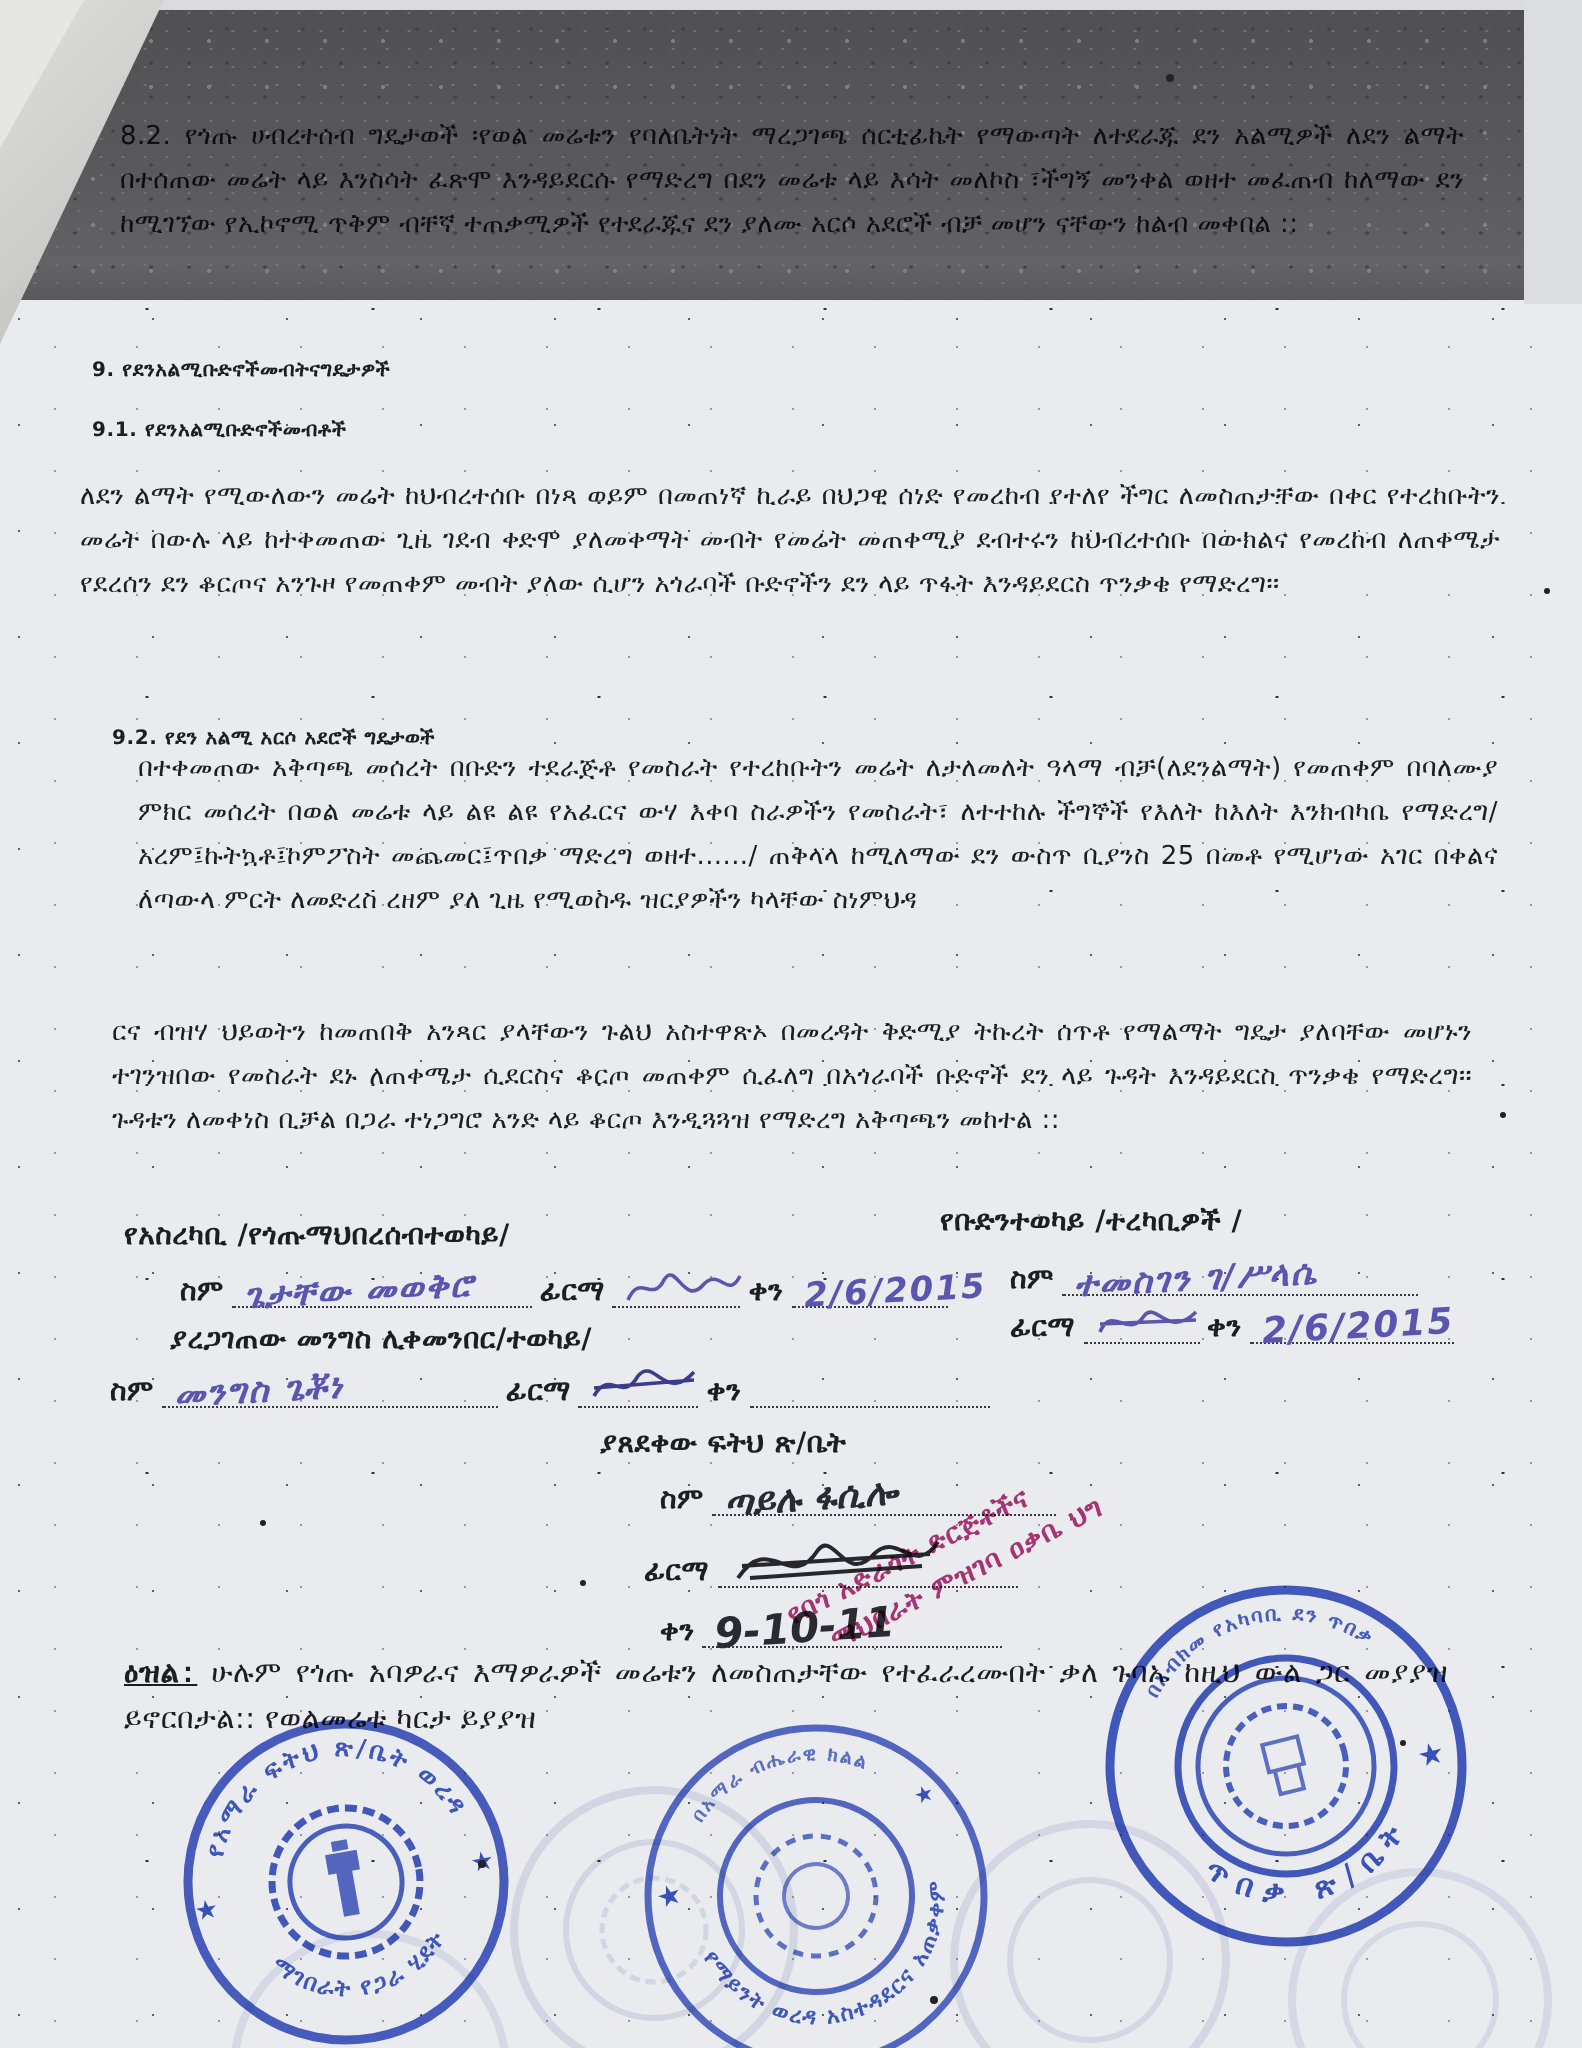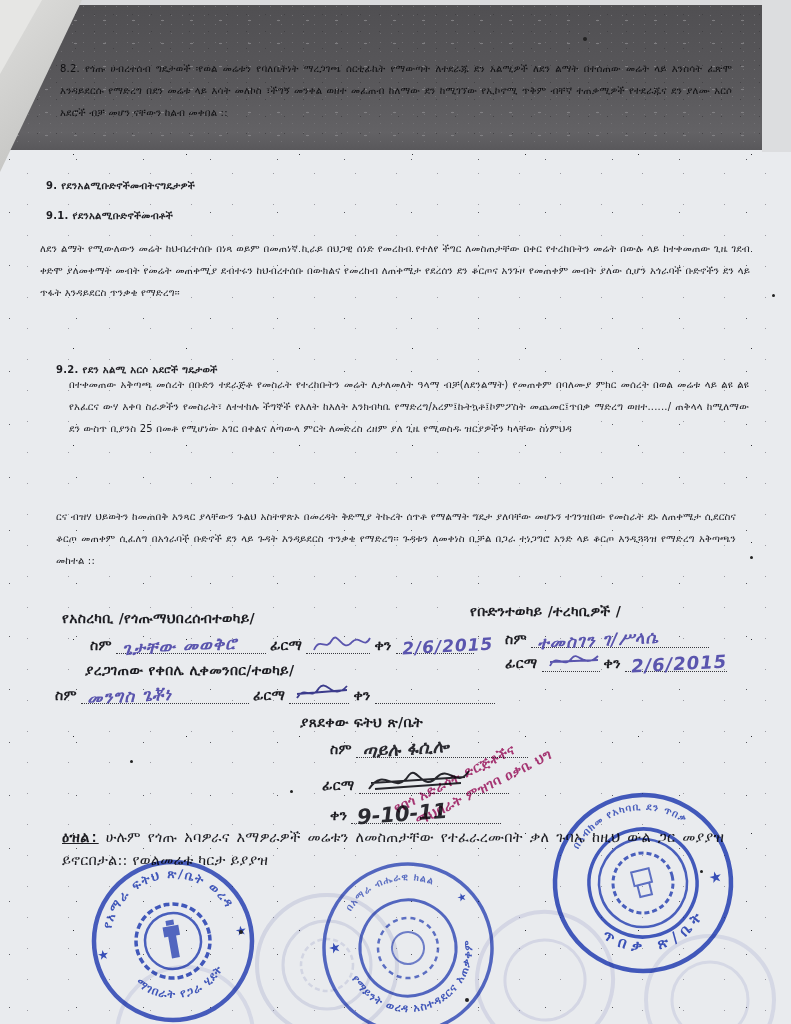--- a/index.html
+++ b/index.html
@@ -9,21 +9,21 @@
     background-image:
       radial-gradient(#2e2e33 0.7px, transparent 0.9px),
       radial-gradient(#5a5a60 0.6px, transparent 0.8px),
       radial-gradient(#9b9ba2 0.5px, transparent 0.7px);
     background-size:113px 97px, 67px 53px, 41px 31px;
     background-position:17px 9px, 43px 27px, 7px 3px;
     font-family:"DejaVu Sans", sans-serif;
     color:#1d1d22;
   }
   .abs{position:absolute;}
-  .para{font-size:10px;line-height:22px;text-align:justify;letter-spacing:0.2px;}
+  .para{font-size:13px;line-height:22px;text-align:justify;letter-spacing:0.2px;}
   .head{font-size:10px;font-weight:bold;letter-spacing:0.3px;}
   
   .band{
     left:0;top:4px;width:763px;height:146px;
     background:linear-gradient(180deg,#504f52 0%,#59585b 55%,#636265 88%,rgba(99,98,101,0) 100%);
     background-color:#59585b;
   }
   .band-noise{
     position:absolute;inset:0;
     background-image:
@@ -86,21 +86,21 @@
   <div class="abs head" style="left:56px;top:364px;">9.2. የደን አልሚ አርሶ አደሮች ግዴታወች</div>
   <div class="abs para" style="left:69px;top:374px;width:680px;">በተቀመጠው አቅጣጫ መሰረት በቡድን ተደራጅቶ የመስራት የተረከቡትን መሬት ለታለመለት ዓላማ ብቻ(ለደንልማት) የመጠቀም በባለሙያ ምክር መሰረት በወል መሬቱ ላይ ልዩ ልዩ የአፈርና ውሃ እቀባ ስራዎችን የመስራት፣ ለተተከሉ ችግኞች የእለት ከእለት እንክብካቤ የማድረግ/አረም፤ኩትኳቶ፤ኮምፖስት መጨመር፤ጥበቃ ማድረግ ወዘተ....../ ጠቅላላ ከሚለማው ደን ውስጥ ቢያንስ 25 በመቶ የሚሆነው አገር በቀልና ለጣውላ ምርት ለመድረስ ረዘም ያለ ጊዜ የሚወስዱ ዝርያዎችን ካላቸው ስነምህዳ</div>
   <div class="abs sigrow lab" style="left:62px;top:610px;">የአስረካቢ /የጎጡማህበረሰብተወካይ/</div>
 
   <div class="abs para" style="left:56px;top:506px;width:680px;">ርና ብዝሃ ህይወትን ከመጠበቅ አንጻር ያላቸውን ጉልህ አስተዋጽኦ በመረዳት ቅድሚያ ትኩረት ሰጥቶ የማልማት ግዴታ ያለባቸው መሆኑን ተገንዝበው የመስራት ደኑ ለጠቀሜታ ሲደርስና ቆርጦ መጠቀም ሲፈለግ በአጎራባች ቡድኖች ደን ላይ ጉዳት እንዳይደርስ ጥንቃቄ የማድረግ፡፡ ጉዳቱን ለመቀነስ ቢቻል በጋራ ተነጋግሮ አንድ ላይ ቆርጦ እንዲጓጓዝ የማድረግ አቅጣጫን መከተል ::</div>
   <div class="abs sigrow" style="left:90px;top:636px;">
     <span class="lab">ስም</span><span class="dotline" style="width:150px;"><span class="hand">ጌታቸው መወቅሮ</span></span><span class="lab">ፊርማ</span><span class="dotline" style="width:64px;"><svg class="scrib" width="60" height="24">
           <path d="M2,18 C8,4 14,20 20,8 C26,-2 30,22 40,10 C48,2 52,18 58,6" stroke="#5a55ae" stroke-width="1.8" fill="none"></path>
         </svg></span><span class="lab">ቀን</span><span class="dotline" style="width:78px;"><span class="hand">2/6/2015</span></span>
   </div>
-  <div class="abs sigrow lab" style="left:85px;top:662px;">ያረጋገጠው የቀበሌ ሊቀመንበር/ተወካይ/</div>
+  <div class="abs sigrow lab" style="left:85px;top:662px;">ያረጋገጠው መንግስ ሊቀመንበር/ተወካይ/</div>
   <div class="abs sigrow" style="left:55px;top:686px;">
     <span class="lab">ስም</span><span class="dotline" style="width:168px;"><span class="hand">መንግስ ጌቾነ</span></span><span class="lab">ፊርማ</span><span class="dotline" style="width:60px;"><svg class="scrib" width="56" height="24">
           <path d="M2,16 C10,2 16,20 24,6 C32,-4 38,20 52,4 M2,12 L52,8" stroke="#3c3c8c" stroke-width="1.8" fill="none"></path>
         </svg></span><span class="lab">ቀን</span><span class="dotline" style="width:120px;"></span>
   </div>
 
   <div class="abs sigrow lab" style="left:470px;top:603px;">የቡድንተወካይ /ተረካቢዎች /</div>
   <div class="abs sigrow" style="left:505px;top:630px;">
     <span class="lab">ስም</span><span class="dotline" style="width:178px;"><span class="hand">ተመስገን ገ/ሥላሴ</span></span>
   </div>

